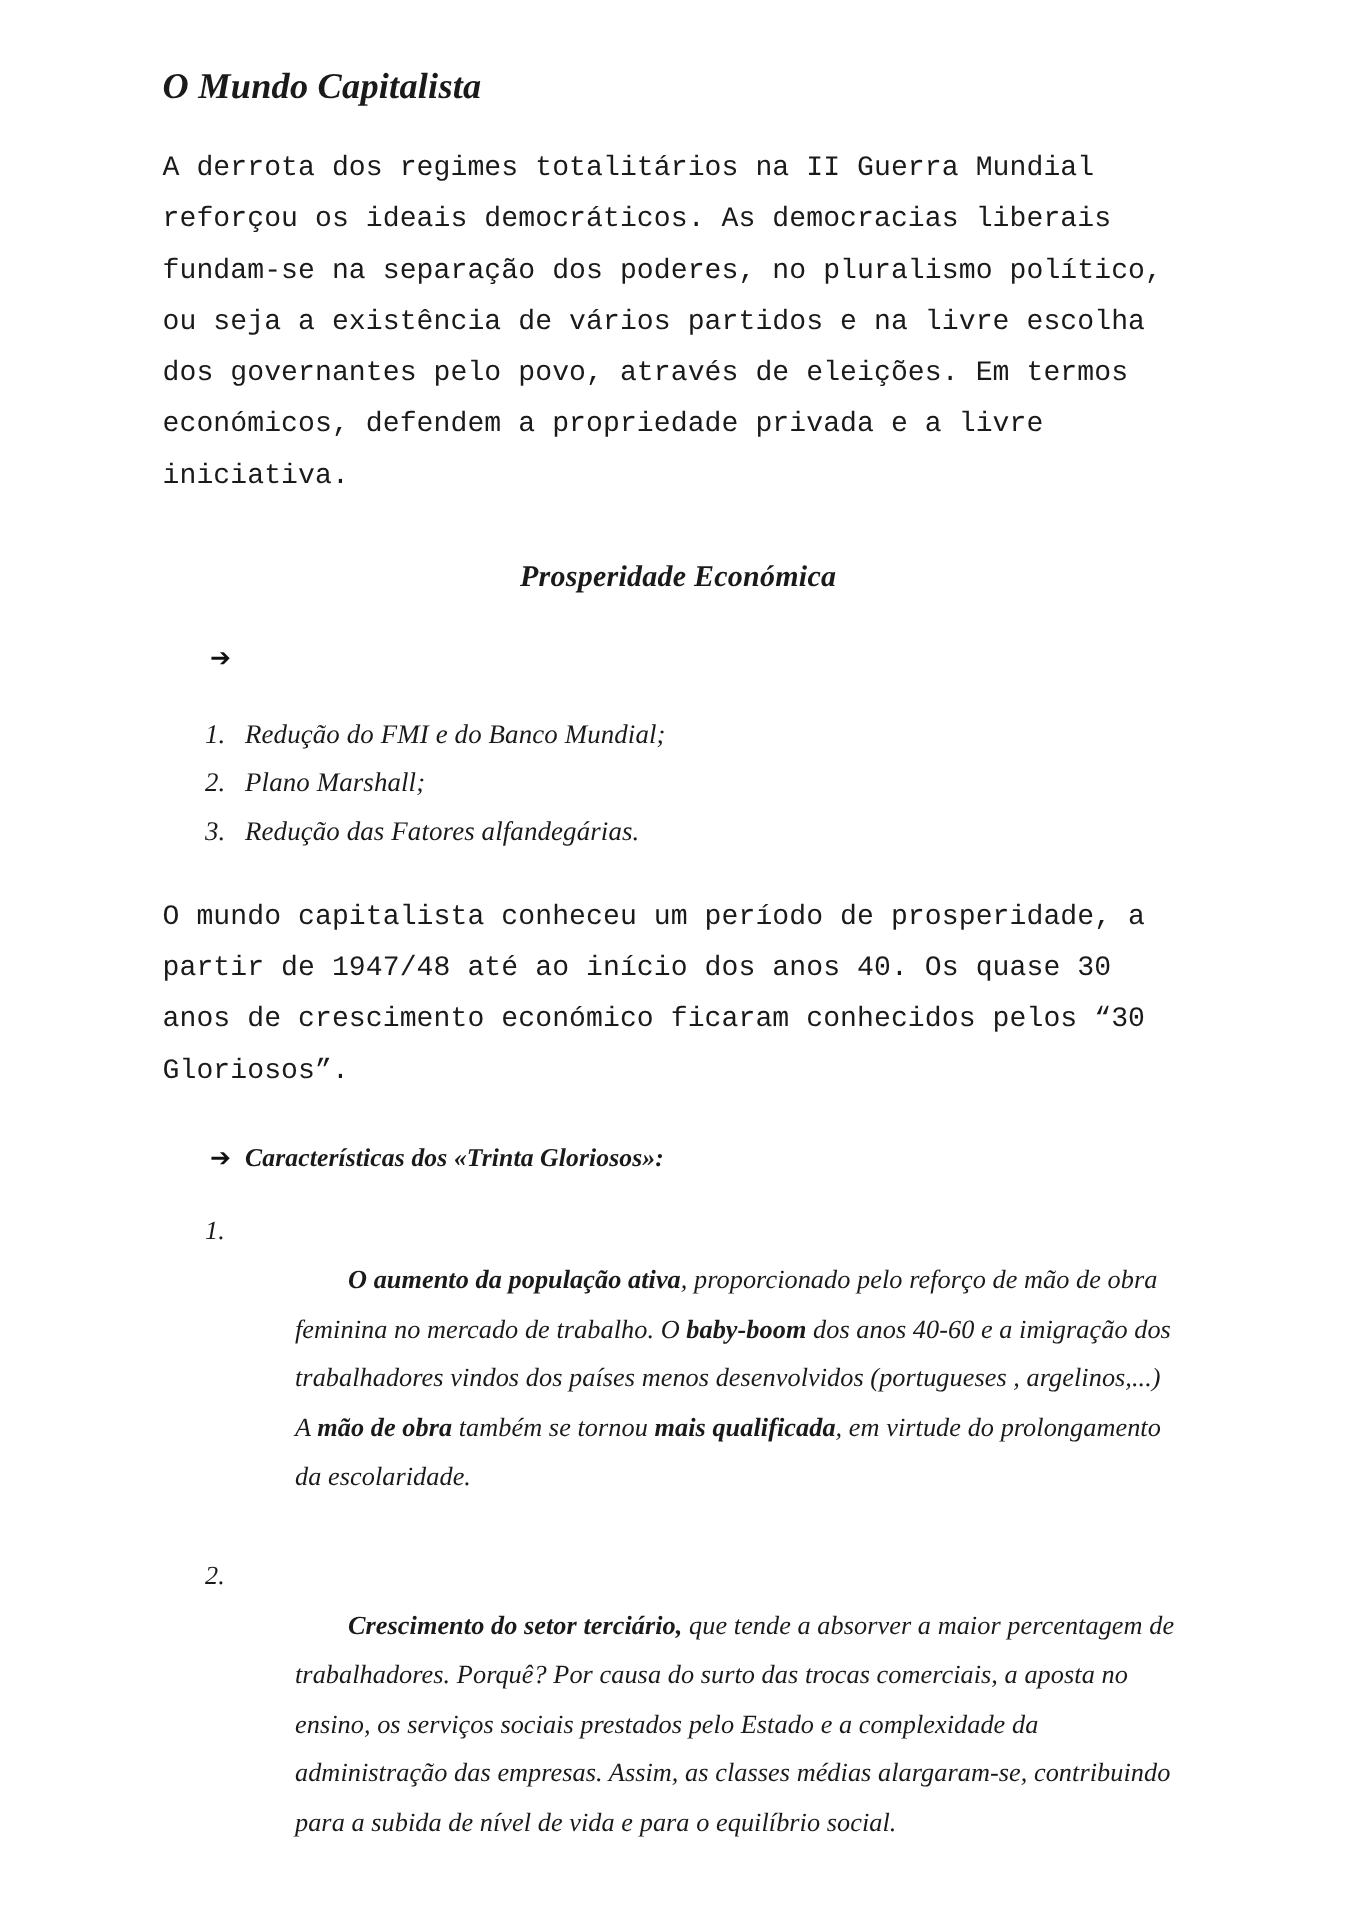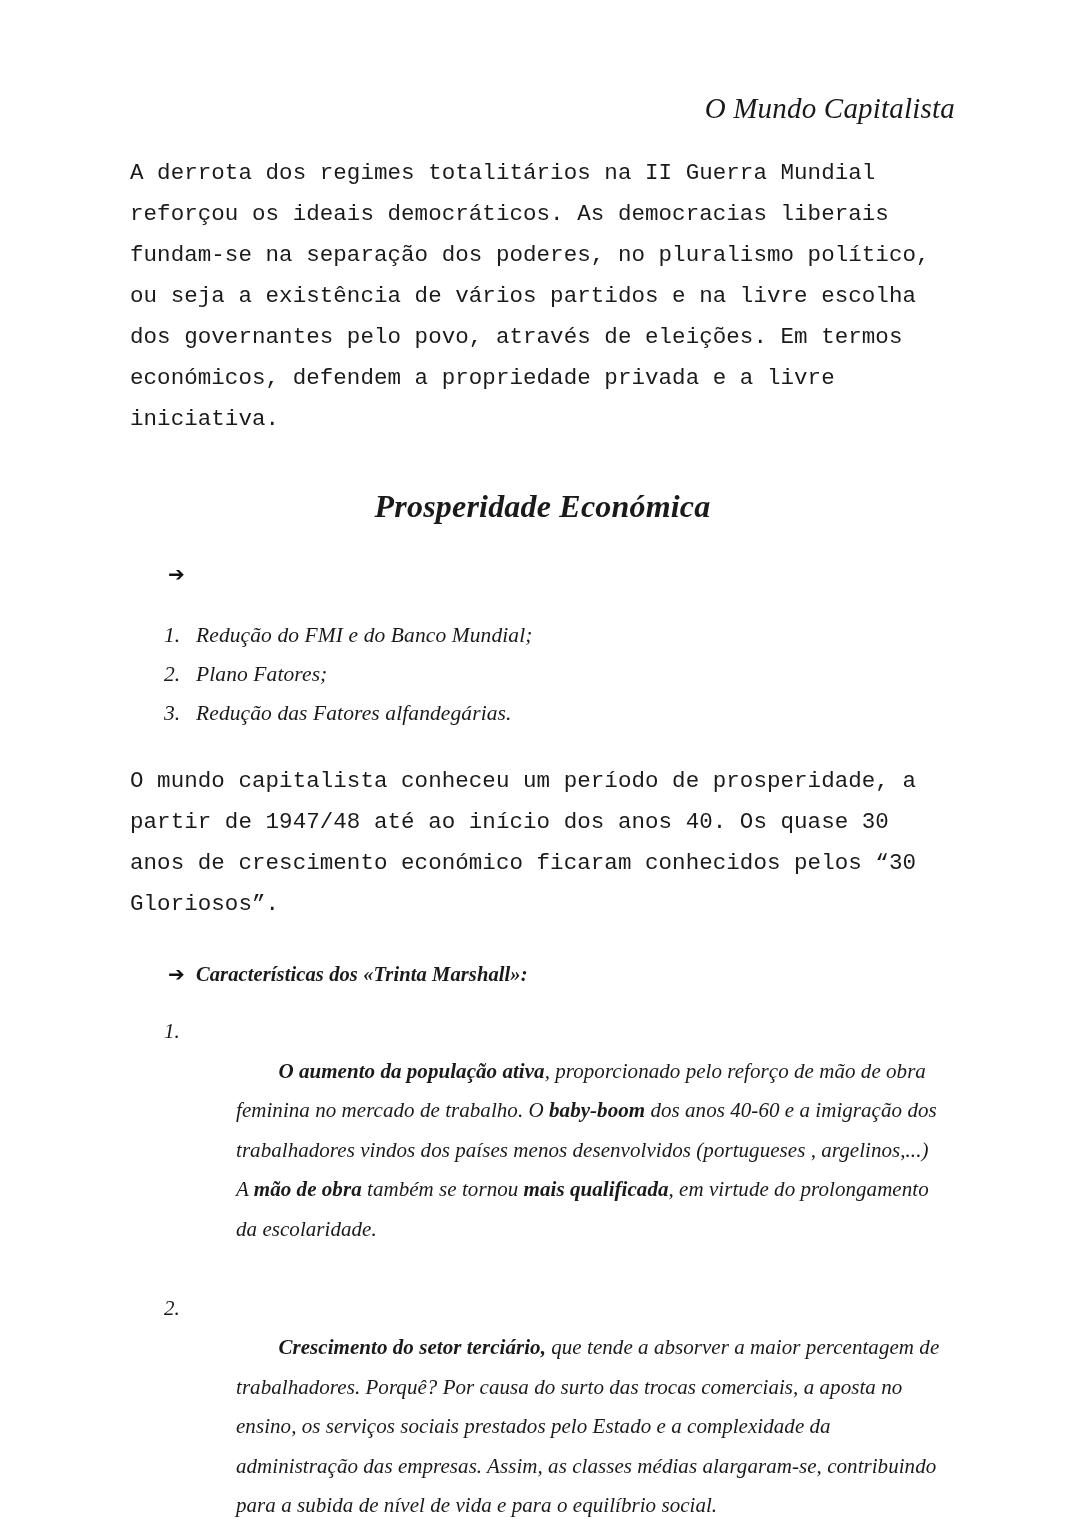--- a/index.html
+++ b/index.html
@@ -21,33 +21,33 @@
     width: 1080px;
     height: 1525px;
     background: #ffffff;
     box-sizing: border-box;
     padding: 0 125px 0 130px;
     overflow: hidden;
   }
 
   
   .doc-title {
-    text-align: right;
+    text-align: left;
     font-size: 29px;
-    font-weight: normal;
+    font-weight: bold;
     font-style: italic;
     letter-spacing: 0.2px;
     margin: 0;
-    padding-top: 92px;
+    padding-top: 53px;
     line-height: 1.15;
   }
 
   .section-title {
     text-align: center;
-    font-size: 32px;
+    font-size: 24px;
     font-weight: bold;
     font-style: italic;
     letter-spacing: 0.2px;
     margin: 0;
     padding-top: 48px;
     line-height: 1.15;
   }
 
   
   .body-para {
@@ -165,33 +165,33 @@
     <span class="arrow-glyph">➔</span>
   </div>
 
   <ol class="num-list list-factors">
     <li>
       <span class="li-marker">1.</span>
       <span class="li-body">Redução do FMI e do Banco Mundial;</span>
     </li>
     <li>
       <span class="li-marker">2.</span>
-      <span class="li-body">Plano Fatores;</span>
+      <span class="li-body">Plano Marshall;</span>
     </li>
     <li>
       <span class="li-marker">3.</span>
       <span class="li-body">Redução das Fatores alfandegárias.</span>
     </li>
   </ol>
 
   <p class="body-para">O mundo capitalista conheceu um período de prosperidade, a partir de 1947/48 até ao início dos anos 40. Os quase 30 anos de crescimento económico ficaram conhecidos pelos “30 Gloriosos”.</p>
 
   <div class="arrow-item">
     <span class="arrow-glyph">➔</span>
-    <span class="arrow-text">Características dos «Trinta Marshall»:</span>
+    <span class="arrow-text">Características dos «Trinta Gloriosos»:</span>
   </div>
 
   <ol class="num-list list-characteristics">
     <li>
       <span class="li-marker">1.</span>
       <span class="li-body nowrap-space">
         <b class="run">O aumento da população ativa</b><span>, proporcionado pelo reforço de mão de obra feminina no mercado de trabalho. O </span><b class="run">baby-boom</b><span> dos anos 40-60 e a imigração dos trabalhadores vindos dos países menos desenvolvidos (portugueses , argelinos,...)  A </span><b class="run">mão de obra</b><span> também se tornou </span><b class="run">mais qualificada</b><span>, em virtude do prolongamento da escolaridade.</span>
       </span>
     </li>
     <li>

